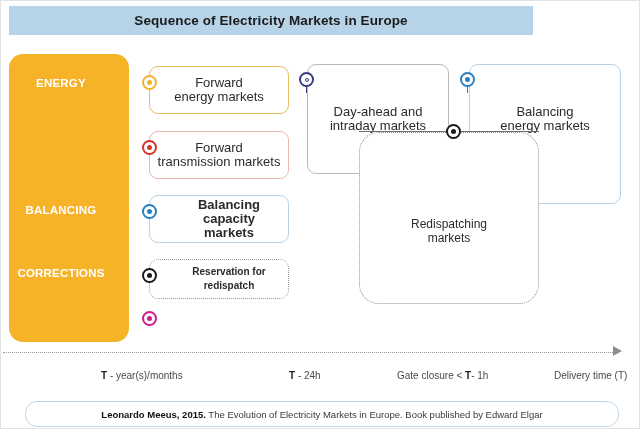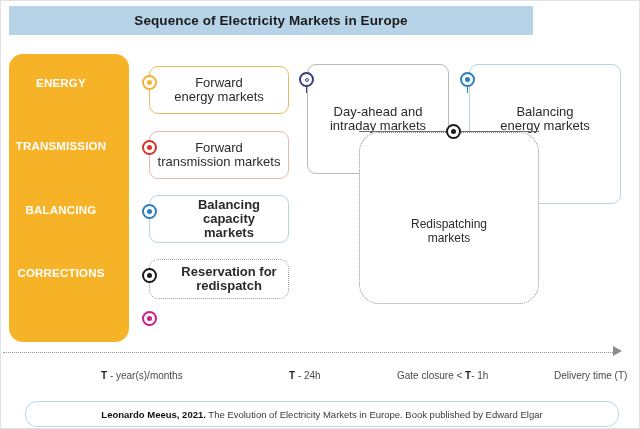--- a/index.html
+++ b/index.html
@@ -88,21 +88,20 @@
 <body>
 
 <div id="figure">
 
   <div id="title-bar">
     <span class="t">Sequence of Electricity Markets in Europe</span>
   </div>
 
   <div id="cat-panel"></div>
   <div class="cat-label" id="cat-0">ENERGY</div>
-  <div class="cat-label" id="cat-1">TRANSMISSION</div>
   <div class="cat-label" id="cat-2">BALANCING</div>
   <div class="cat-label" id="cat-3">CORRECTIONS</div>
 
   <div class="box" id="b-fem" style="left:148px;top:65px;width:140px;height:48px;border:1.4px solid #e9bd5c;">
     <span class="label">Forward<br>energy markets</span>
   </div>
   <div class="node" style="left:141px;top:74px;border-color:#f2b233;">
     <i style="background:#f2b233;"></i>
   </div>
 
@@ -114,21 +113,21 @@
   </div>
 
   <div class="box pad-left" id="b-bcm" style="left:148px;top:194px;width:140px;height:48px;border:1.4px solid #b7d3e4;">
     <span class="label">Balancing capacity<br>markets</span>
   </div>
   <div class="node" style="left:141px;top:203px;border-color:#2a7fc1;">
     <i style="background:#2a7fc1;"></i>
   </div>
 
   <div class="box pad-left" id="b-rfr" style="left:148px;top:258px;width:140px;height:40px;border:1.3px dotted #9b9b9b;">
-    <span class="label" style="font-size:13px;">Reservation for<br>redispatch</span>
+    <span class="label" style="font-size:10px;">Reservation for<br>redispatch</span>
   </div>
   <div class="node" style="left:141px;top:267px;border-color:#1b1b1b;">
     <i style="background:#1b1b1b;"></i>
   </div>
 
   <div class="node" style="left:141px;top:310px;border-color:#cf1b8d;">
     <i style="background:#cf1b8d;"></i>
   </div>
 
   <div class="box" id="b-dam" style="left:306px;top:63px;width:142px;height:110px;border:1.2px solid #b9b9b9;">
@@ -167,17 +166,17 @@
   </div>
   <div class="tick-label" style="left:396px;">
     <span>Gate closure &lt; </span><b>T</b><span>- 1h</span>
   </div>
   <div class="tick-label" style="left:553px;">
     <span>Delivery time (T)</span>
   </div>
 
   <div id="footer">
     <span class="c">
-      <b>Leonardo Meeus, 2021.</b><span> The Evolution of Electricity Markets in Europe. Book published by Edward Elgar</span>
+      <b>Leonardo Meeus, 2015.</b><span> The Evolution of Electricity Markets in Europe. Book published by Edward Elgar</span>
     </span>
   </div>
 
 </div>
 
 </body></html>

